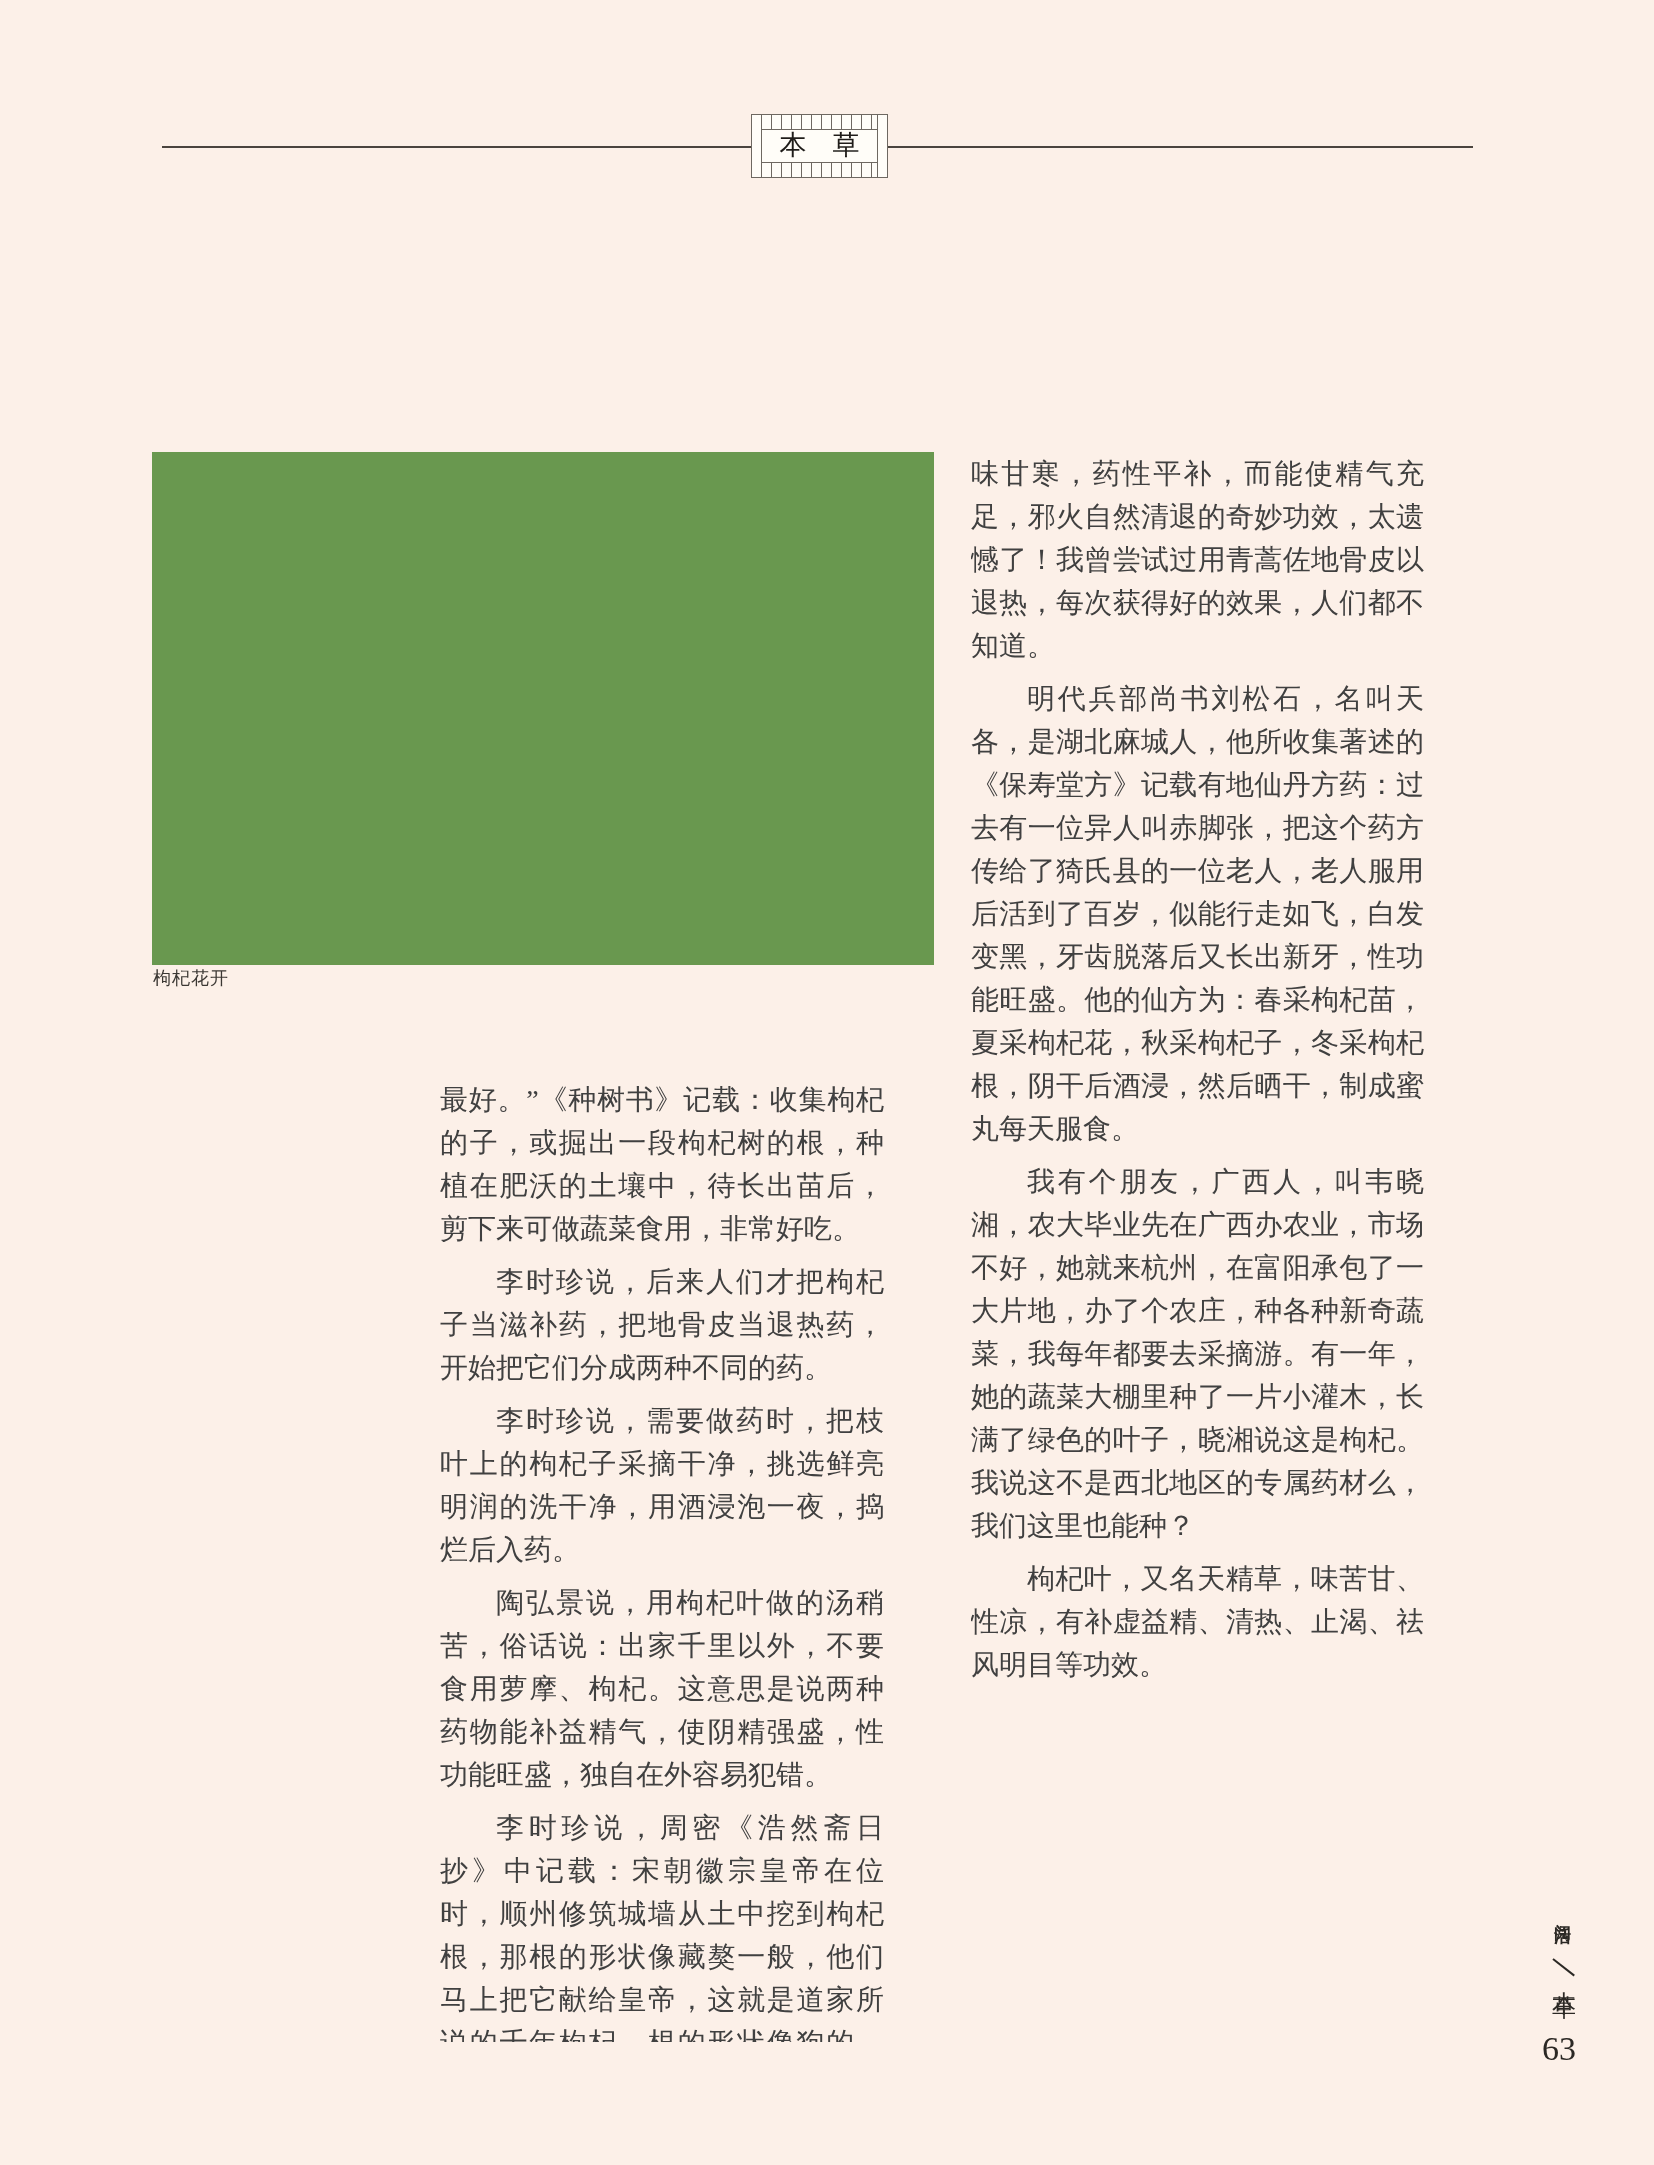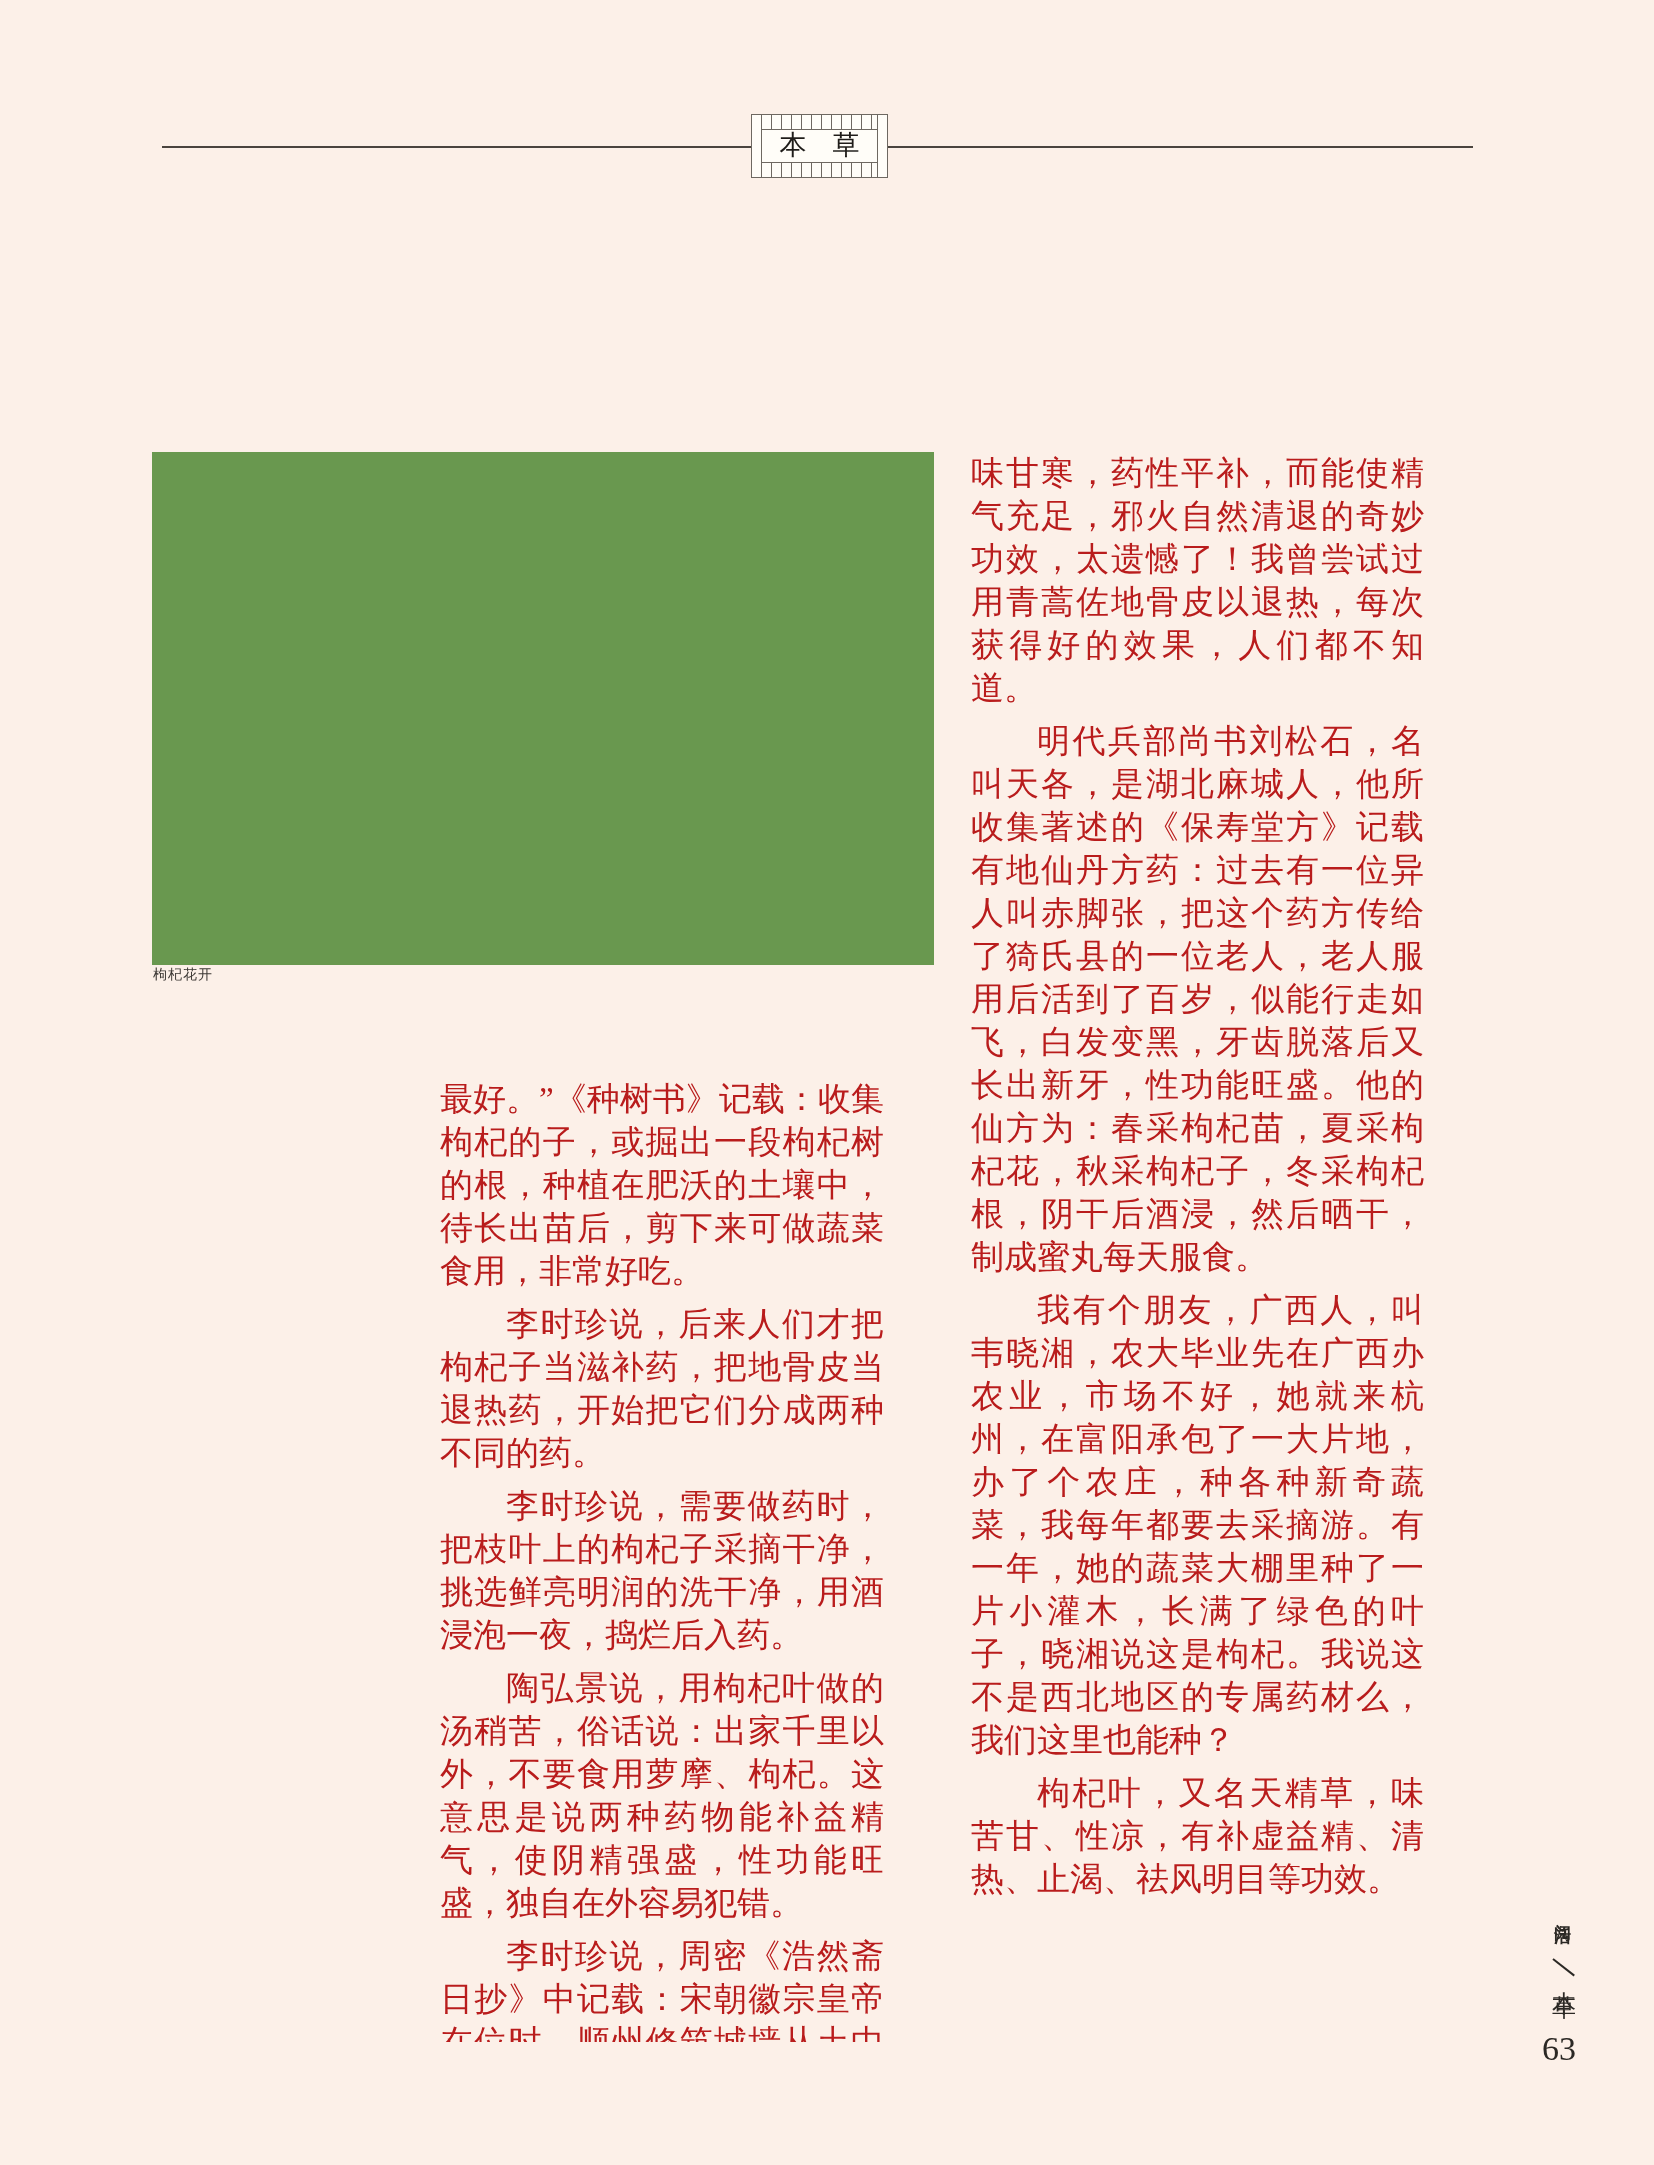--- a/index.html
+++ b/index.html
@@ -40,24 +40,24 @@
       radial-gradient(ellipse 160px 90px at 10% 55%, #74a356 0 55%, rgba(116,163,86,0) 62%),
       radial-gradient(ellipse 170px 100px at 50% 45%, #85b363 0 50%, rgba(133,179,99,0) 60%),
       radial-gradient(ellipse 150px 95px at 90% 55%, #6da04f 0 55%, rgba(109,160,79,0) 62%),
       radial-gradient(ellipse 180px 110px at 25% 88%, #3c6b2e 0 55%, rgba(60,107,46,0) 65%),
       radial-gradient(ellipse 200px 120px at 65% 94%, #42752c 0 55%, rgba(66,117,44,0) 65%),
       radial-gradient(ellipse 160px 100px at 96% 92%, #55883c 0 55%, rgba(85,136,60,0) 65%),
       linear-gradient(120deg, rgba(255,250,214,0.42) 0%, rgba(255,250,214,0) 38%),
       linear-gradient(to bottom, #7fae60 0%, #6a9c4e 55%, #4670334 100%);
   }
   .photo-caption{position:absolute;left:153px;top:966px;font-family:"Liberation Sans","DejaVu Sans",sans-serif;
-    font-size:14px;color:#3b3733;letter-spacing:1px;text-align:right;}
+    font-size:18px;color:#3b3733;letter-spacing:1px;text-align:right;}
 
   
-  .column{position:absolute;color:#b91c1c;font-size:33px;line-height:43px;
+  .column{position:absolute;color:#404040;font-size:28px;line-height:43px;
     text-align:justify;overflow:hidden;}
   .column p{margin:0 0 10px 0;text-indent:2em;}
   .column p.no-indent{text-indent:0;}
   .column-left{left:440px;top:1078px;width:444px;height:964px;}
   .column-right{left:971px;top:452px;width:453px;height:1616px;}
 
   
   .sidebar-small{position:absolute;left:1551px;top:1910px;writing-mode:vertical-rl;text-orientation:upright;
     font-family:"Liberation Sans","DejaVu Sans",sans-serif;font-weight:700;font-size:17px;color:#2b2824;letter-spacing:3px;}
   .sidebar-slash{position:absolute;left:1553px;top:1958px;width:27px;height:2px;background:#2b2824;

